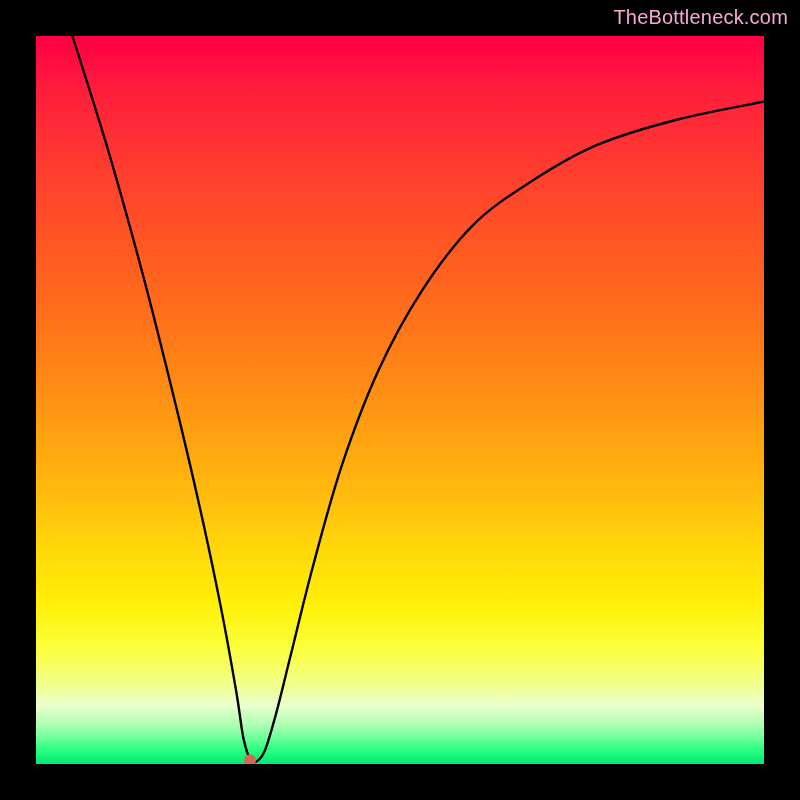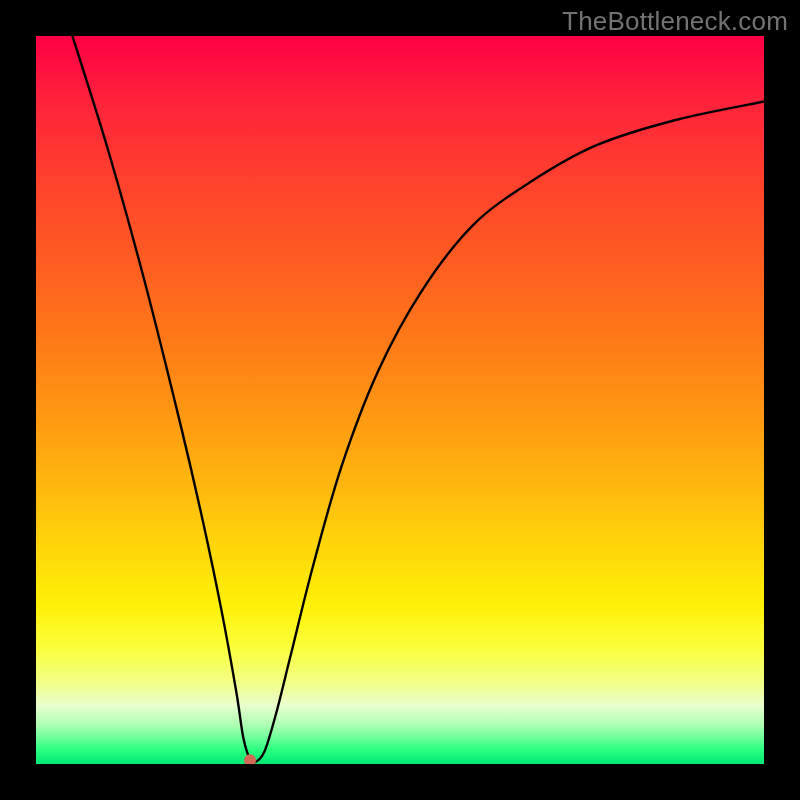--- a/index.html
+++ b/index.html
@@ -49,22 +49,22 @@
     left: 0;
     top: 0;
     width: 728px;
     height: 728px;
     display: block;
   }
   .watermark {
     position: absolute;
     top: 6px;
     right: 12px;
-    color: #737373;
-    font-size: 26px;
+    color: #f9a8d4;
+    font-size: 20px;
     font-weight: 500;
     letter-spacing: 0.2px;
   }
 </style>
 </head>
 <body>
 
 <div class="frame">
 
   <div class="plot-area">

